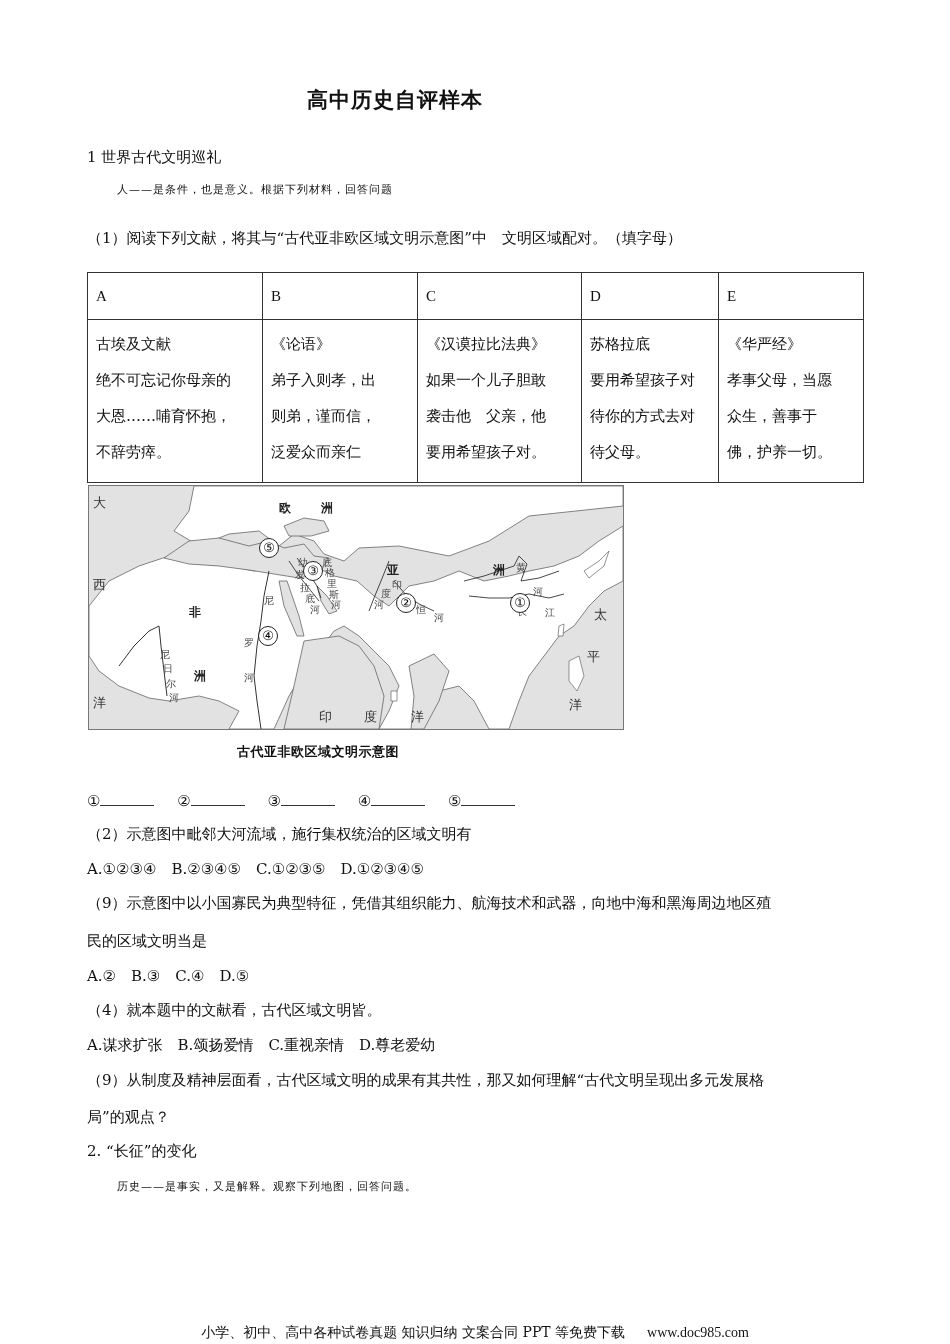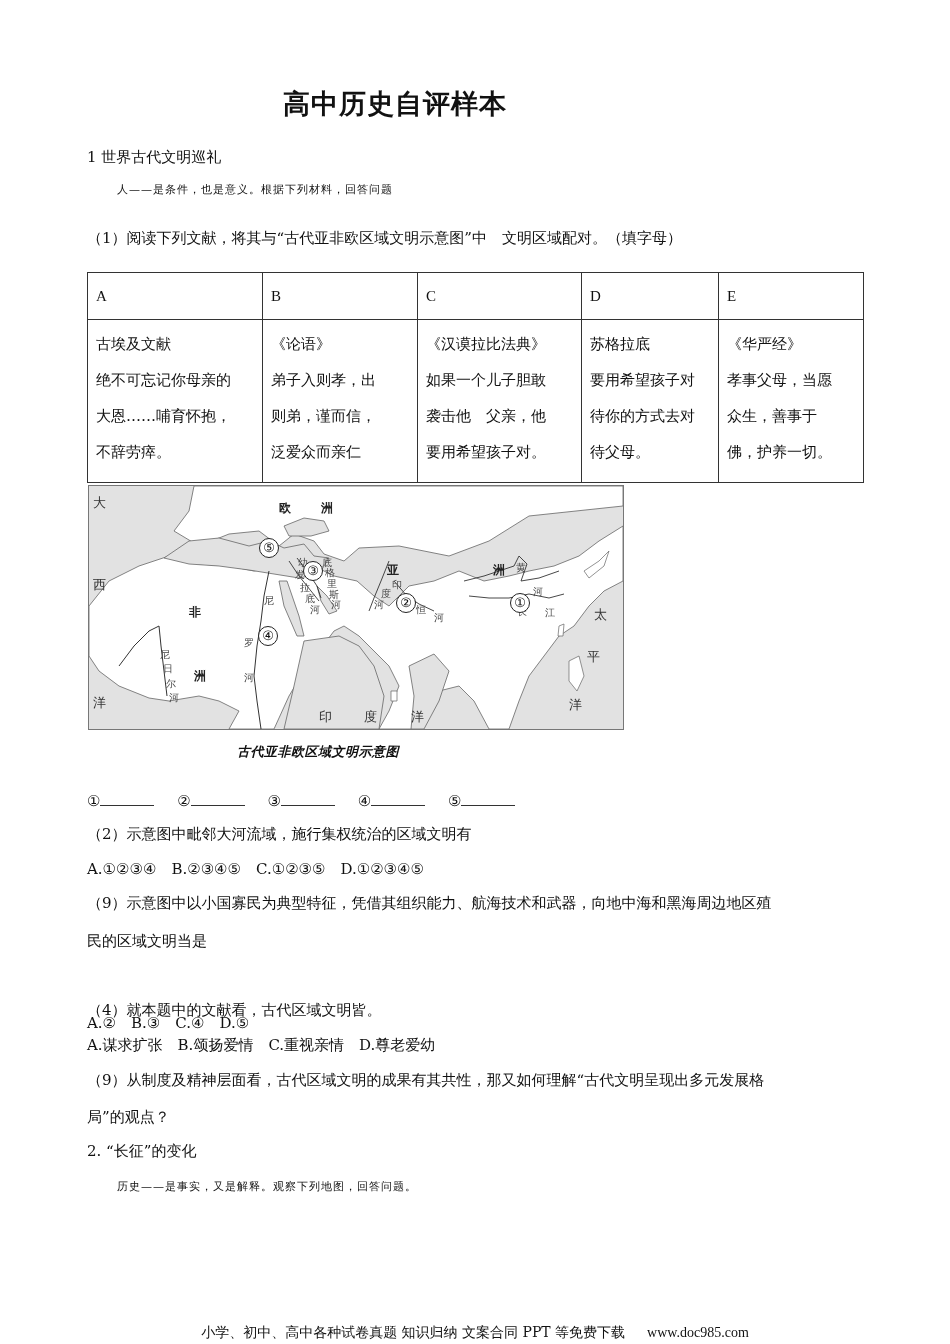--- a/index.html
+++ b/index.html
@@ -1,37 +1,37 @@
 <!DOCTYPE html>
 <html><head>
 <meta charset="utf-8">
 <style>
   html, body { margin: 0; padding: 0; background: #ffffff; }
   body { width: 950px; height: 1344px; position: relative; overflow: hidden;
          font-family: "DejaVu Serif", "Liberation Serif", serif; color: #111; }
   .abs { position: absolute; }
-  .title { left: 0; width: 790px; top: 86px; text-align: center; font-size: 27px; font-weight: bold;
+  .title { left: 0; width: 790px; top: 86px; text-align: center; font-size: 21px; font-weight: bold;
            font-family: "DejaVu Sans", "Liberation Sans", sans-serif; letter-spacing: 1px; }
   .line { font-size: 15px; white-space: nowrap; }
   .lead { font-size: 11px; letter-spacing: 1px; }
 
   table.docs { position: absolute; left: 87px; top: 272px; width: 777px; border-collapse: collapse; }
   table.docs td { border: 1.5px solid #333; vertical-align: top; padding: 0 8px; font-size: 15px; }
   table.docs tr.hdr td { height: 46px; vertical-align: middle; font-family: "Liberation Serif", serif; }
   table.docs tr.body td { height: 156px; padding-top: 6px; }
   table.docs .cell-line { line-height: 36px; white-space: nowrap; }
 
   .map { left: 88px; top: 485px; width: 534px; height: 243px; border: 1.5px solid #777; background: #e2e2e2; overflow: hidden; }
   .map svg { position: absolute; left: 0; top: 0; }
   .map-lbl { position: absolute; font-size: 13px; color: #333; }
   .map-lbl.bold { font-weight: bold; font-family: "DejaVu Sans", "Liberation Sans", sans-serif; font-size: 12px; color: #222; }
   .map-lbl.small { font-size: 10px; color: #444; line-height: 14px; }
   .marker { position: absolute; width: 18px; height: 18px; border: 1.3px solid #222; border-radius: 50%;
             background: #fff; font-size: 13px; line-height: 18px; text-align: center; font-family: "Liberation Serif", serif; }
-  .caption { left: 237px; top: 743px; font-size: 13px; font-weight: bold; letter-spacing: 0.5px; font-style: italic; }
+  .caption { left: 237px; top: 743px; font-size: 13px; font-weight: bold; letter-spacing: 0.5px; }
 
   .blanks { left: 87px; top: 791px; font-size: 15px; white-space: nowrap; }
   .blank { display: inline-block; margin-right: 18px; }
   .blank .ul { display: inline-block; width: 54px; border-bottom: 1px solid #333; height: 14px; vertical-align: baseline; }
 
   .footer { left: 0; width: 950px; top: 1324px; text-align: center; font-size: 14px; white-space: nowrap; }
   .footer .site { margin-left: 22px; font-family: "Liberation Serif", serif; }
 </style>
 </head>
 <body>
@@ -176,21 +176,21 @@
   <span class="blank"><span>②</span><span class="ul"></span></span>
   <span class="blank"><span>③</span><span class="ul"></span></span>
   <span class="blank"><span>④</span><span class="ul"></span></span>
   <span class="blank"><span>⑤</span><span class="ul"></span></span>
 </div>
 
 <div class="abs line" style="left:87px; top:825px;">（2）示意图中毗邻大河流域，施行集权统治的区域文明有</div>
 <div class="abs line" style="left:87px; top:860px;">A.①②③④　B.②③④⑤　C.①②③⑤　D.①②③④⑤</div>
 <div class="abs line" style="left:87px; top:894px;">（9）示意图中以小国寡民为典型特征，凭借其组织能力、航海技术和武器，向地中海和黑海周边地区殖</div>
 <div class="abs line" style="left:87px; top:932px;">民的区域文明当是</div>
-<div class="abs line" style="left:87px; top:967px;margin-top:47px;">A.②　B.③　C.④　D.⑤</div>
+<div class="abs line" style="left:87px; top:967px;">A.②　B.③　C.④　D.⑤</div>
 <div class="abs line" style="left:87px; top:1001px;text-align:center;">（4）就本题中的文献看，古代区域文明皆。</div>
 <div class="abs line" style="left:87px; top:1036px;">A.谋求扩张　B.颂扬爱情　C.重视亲情　D.尊老爱幼</div>
 <div class="abs line" style="left:87px; top:1071px;">（9）从制度及精神层面看，古代区域文明的成果有其共性，那又如何理解“古代文明呈现出多元发展格</div>
 <div class="abs line" style="left:87px; top:1108px;">局”的观点？</div>
 
 <div class="abs line" style="left:87px; top:1142px;">2. “长征”的变化</div>
 <div class="abs line lead" style="left:117px; top:1179px;">历史——是事实，又是解释。观察下列地图，回答问题。</div>
 
 <div class="abs footer">
   <span>小学、初中、高中各种试卷真题  知识归纳  文案合同  PPT 等免费下载</span><span class="site">www.doc985.com</span>

